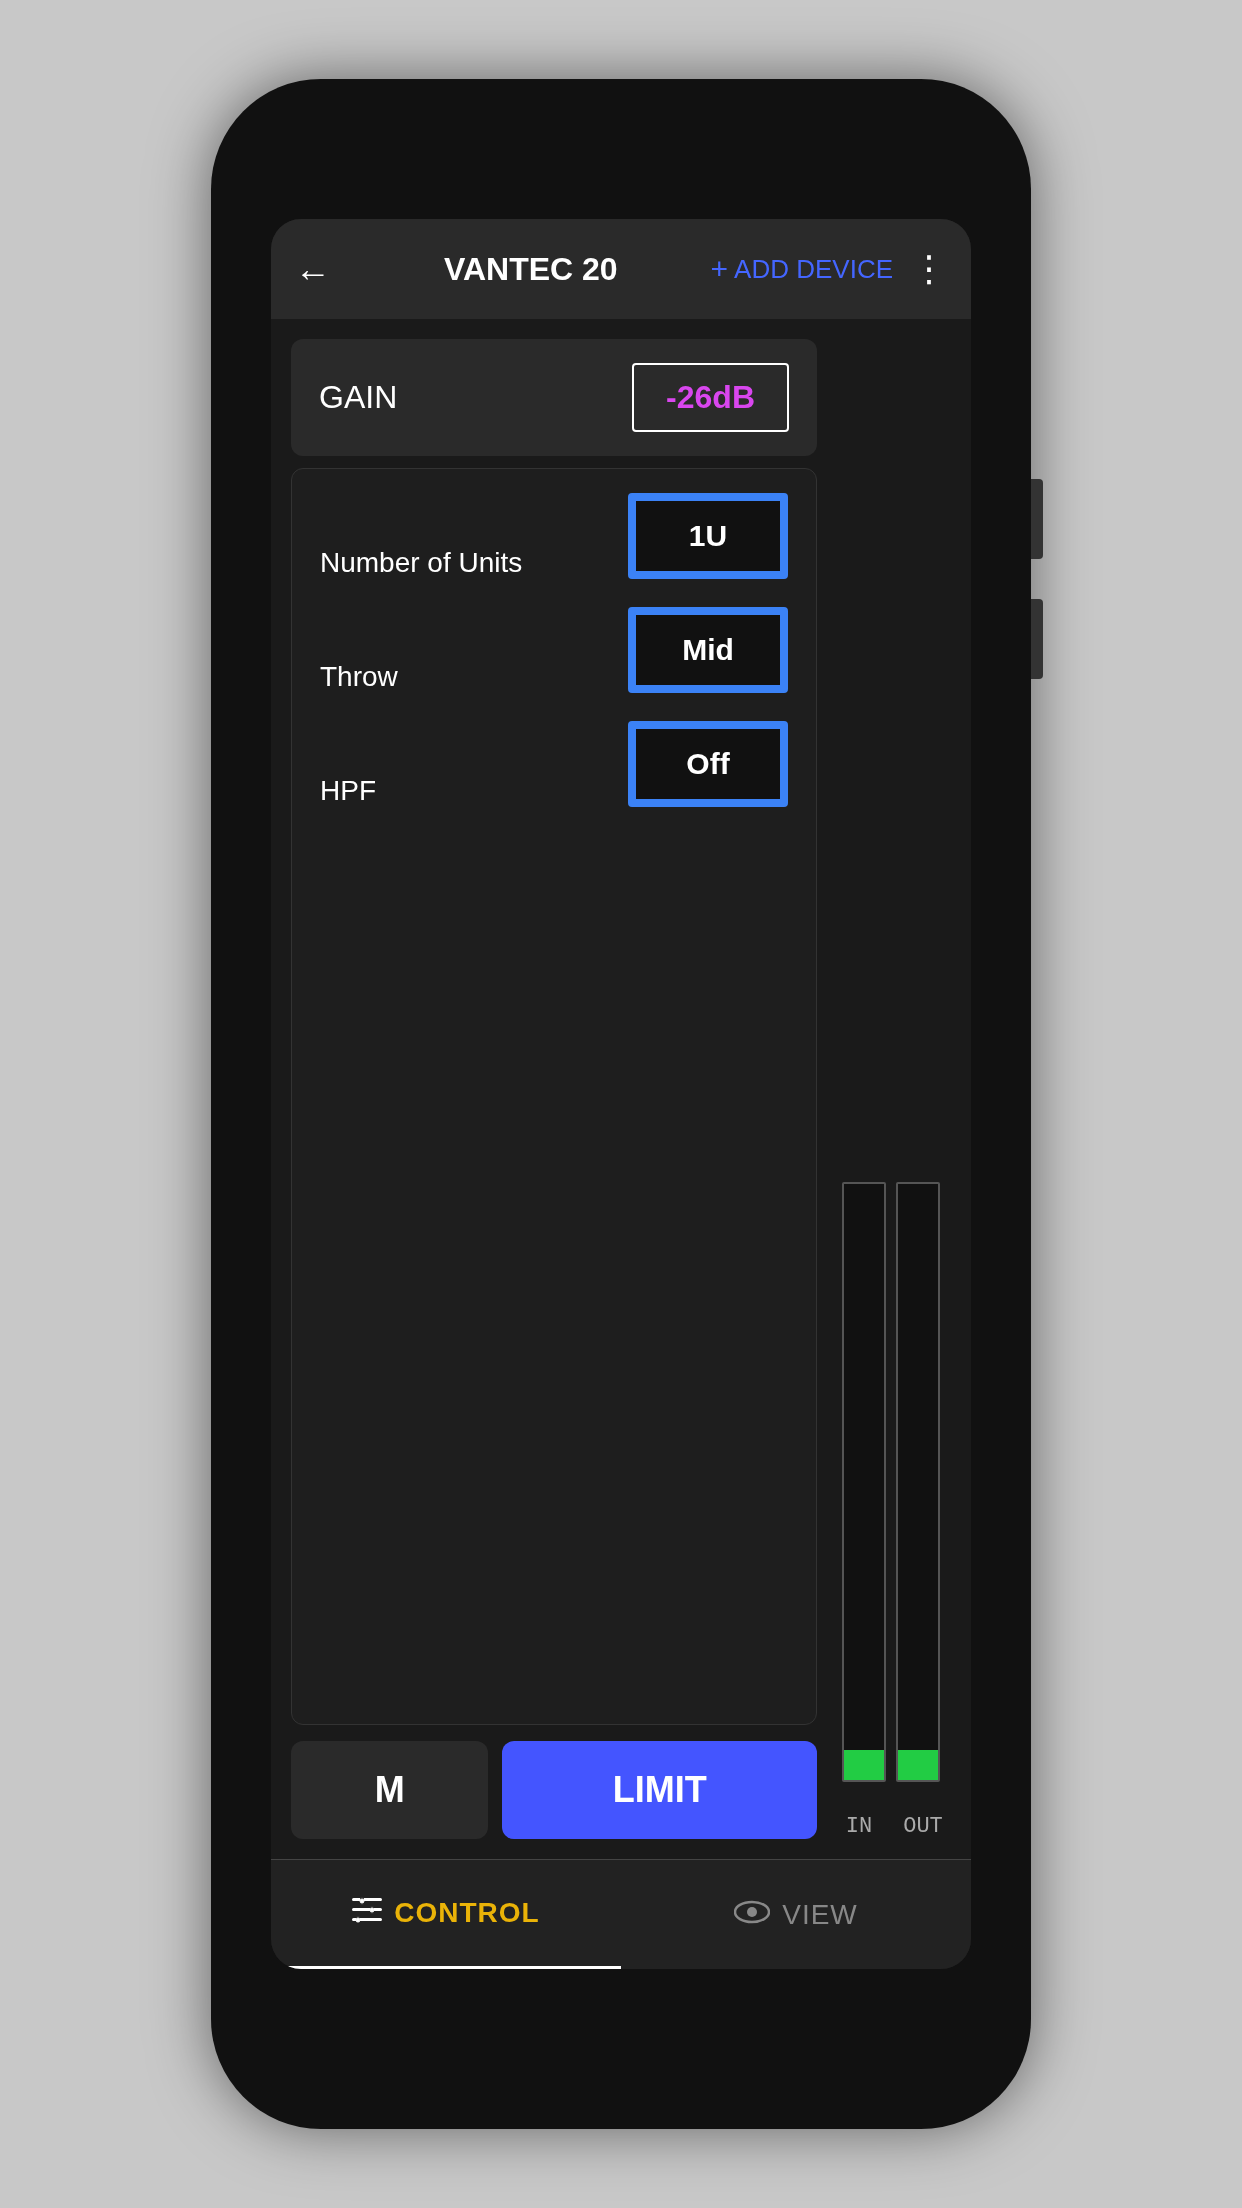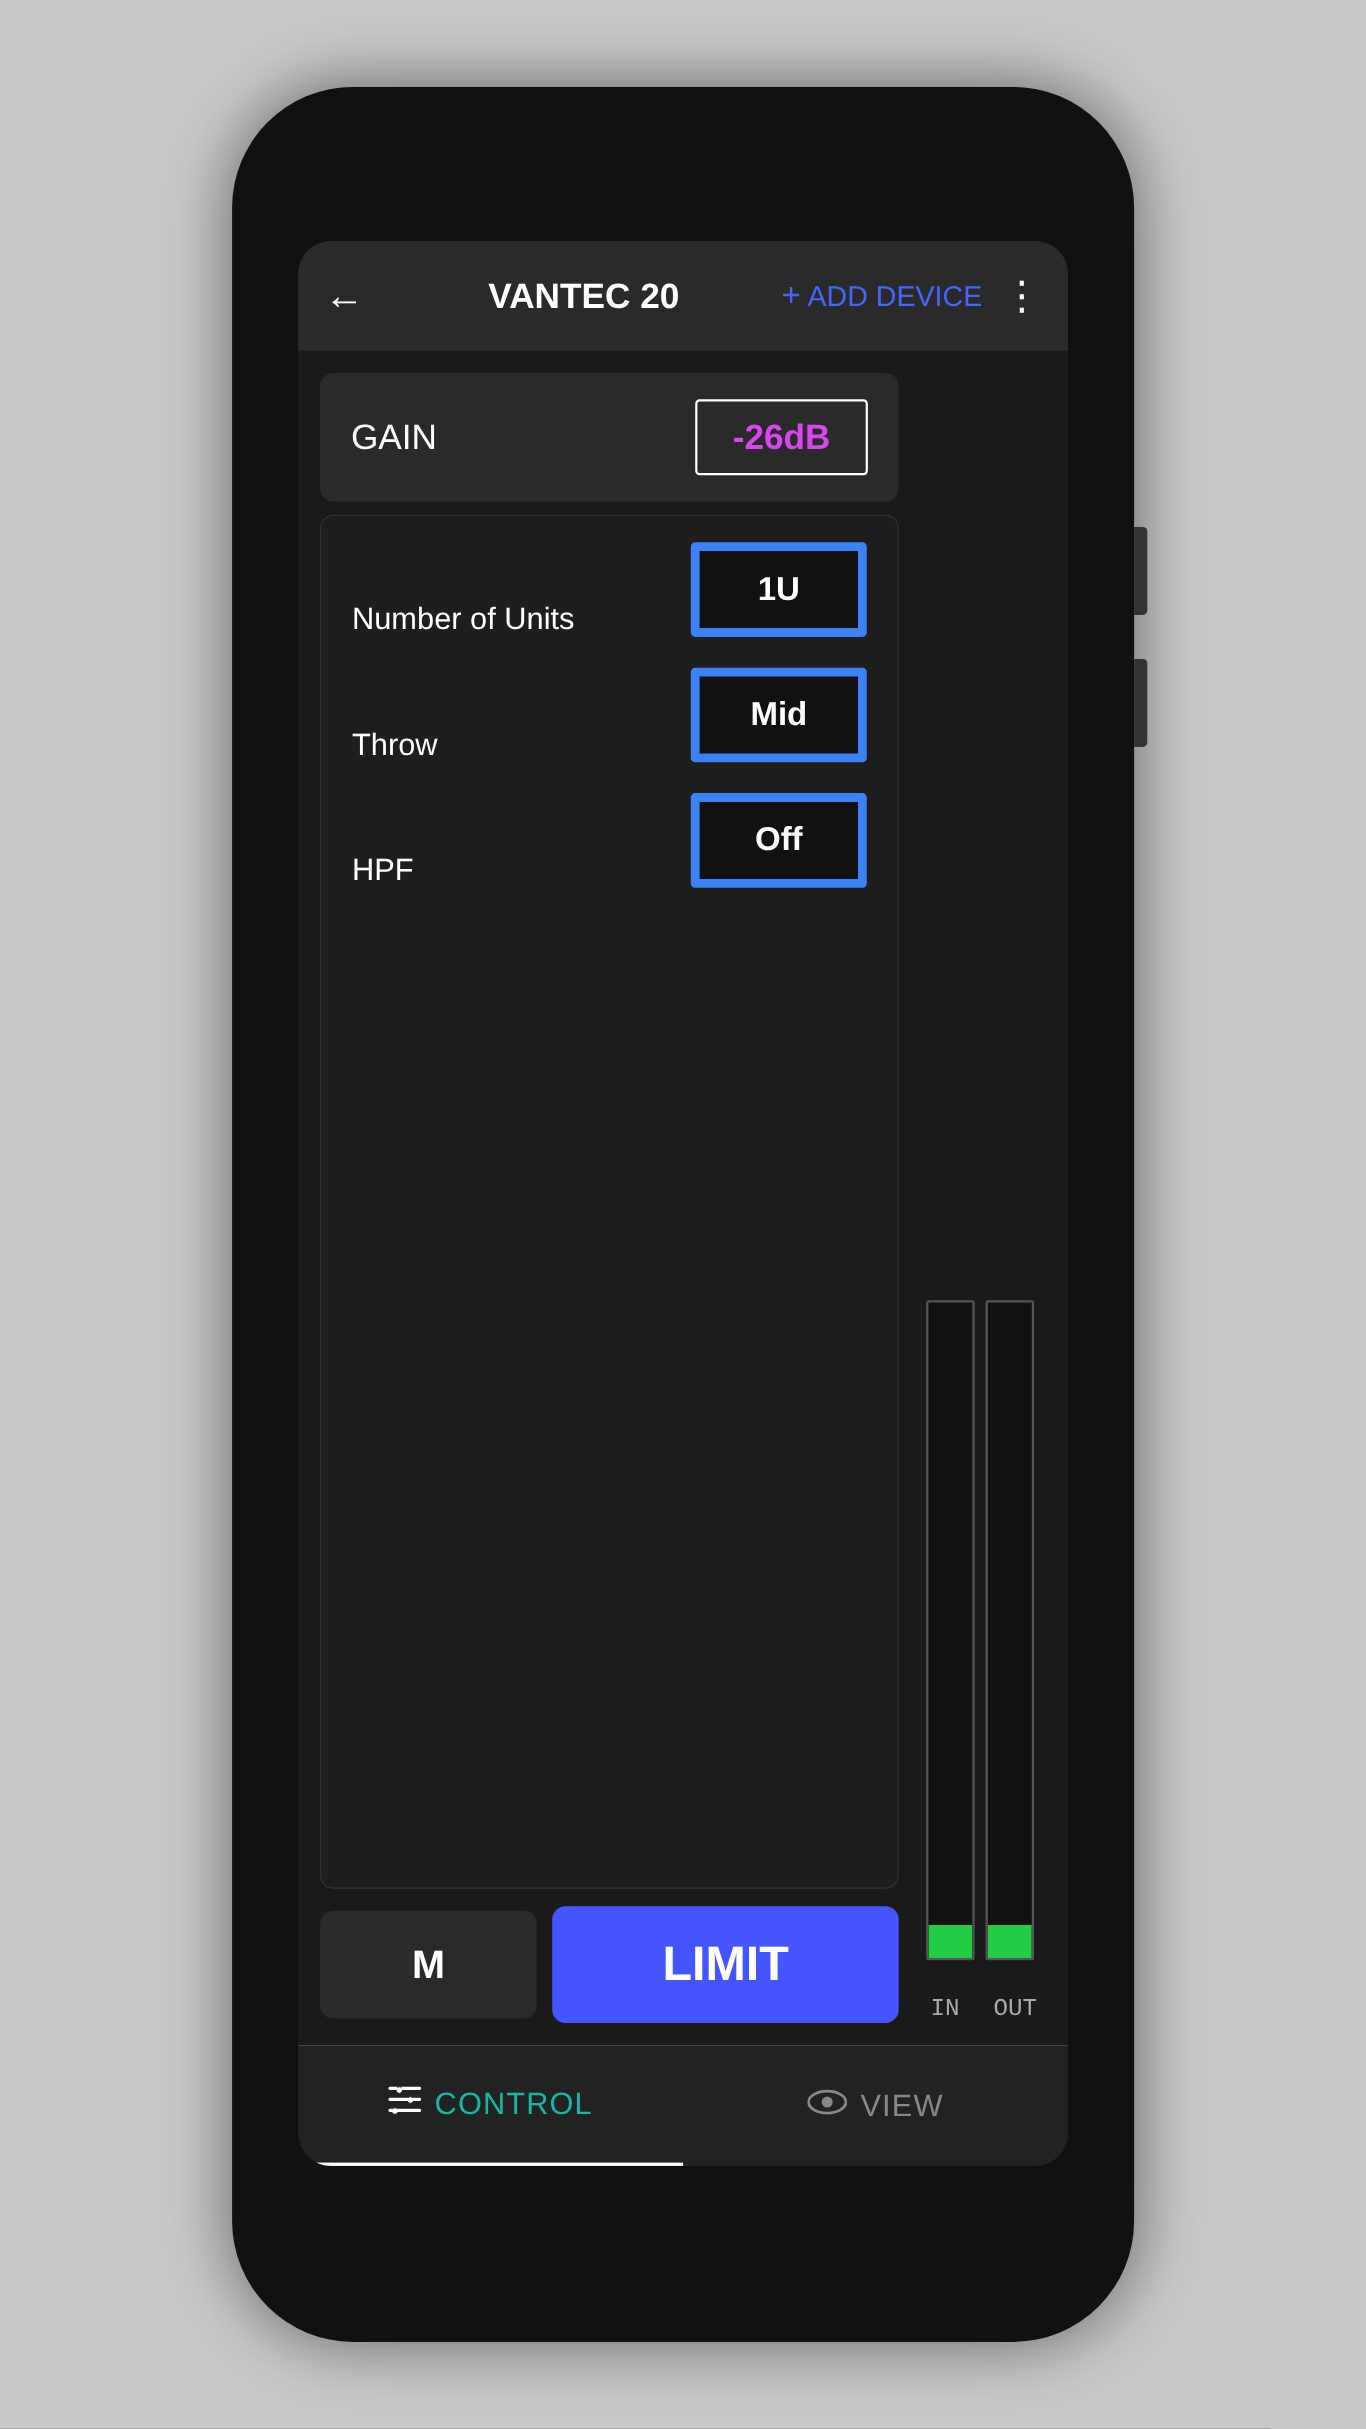--- a/index.html
+++ b/index.html
@@ -218,21 +218,21 @@
       font-weight: 700;
       border: none;
       border-radius: 12px;
       padding: 28px 40px;
       cursor: pointer;
       flex: 1;
     }
     .btn-limit {
       background: #4455ff;
       color: white;
-      font-size: 44px;
+      font-size: 36px;
       font-weight: 700;
       border: none;
       border-radius: 12px;
       padding: 28px 40px;
       cursor: pointer;
       flex: 2;
     }
 
     
     .tab-bar {
@@ -254,23 +254,23 @@
       position: relative;
     }
     .tab-item.active {
       border-bottom: 3px solid white;
     }
     .tab-icon {
       color: white;
       font-size: 30px;
     }
     .tab-label {
-      color: #14b8a6;
+      color: #eab308;
       font-size: 28px;
-      font-weight: 400;
+      font-weight: 700;
       letter-spacing: 1px;
     }
     .tab-label.inactive {
       color: #888;
       font-weight: 400;
       text-align: right;
     }
     .tab-icon.inactive {
       color: #888;
     }

